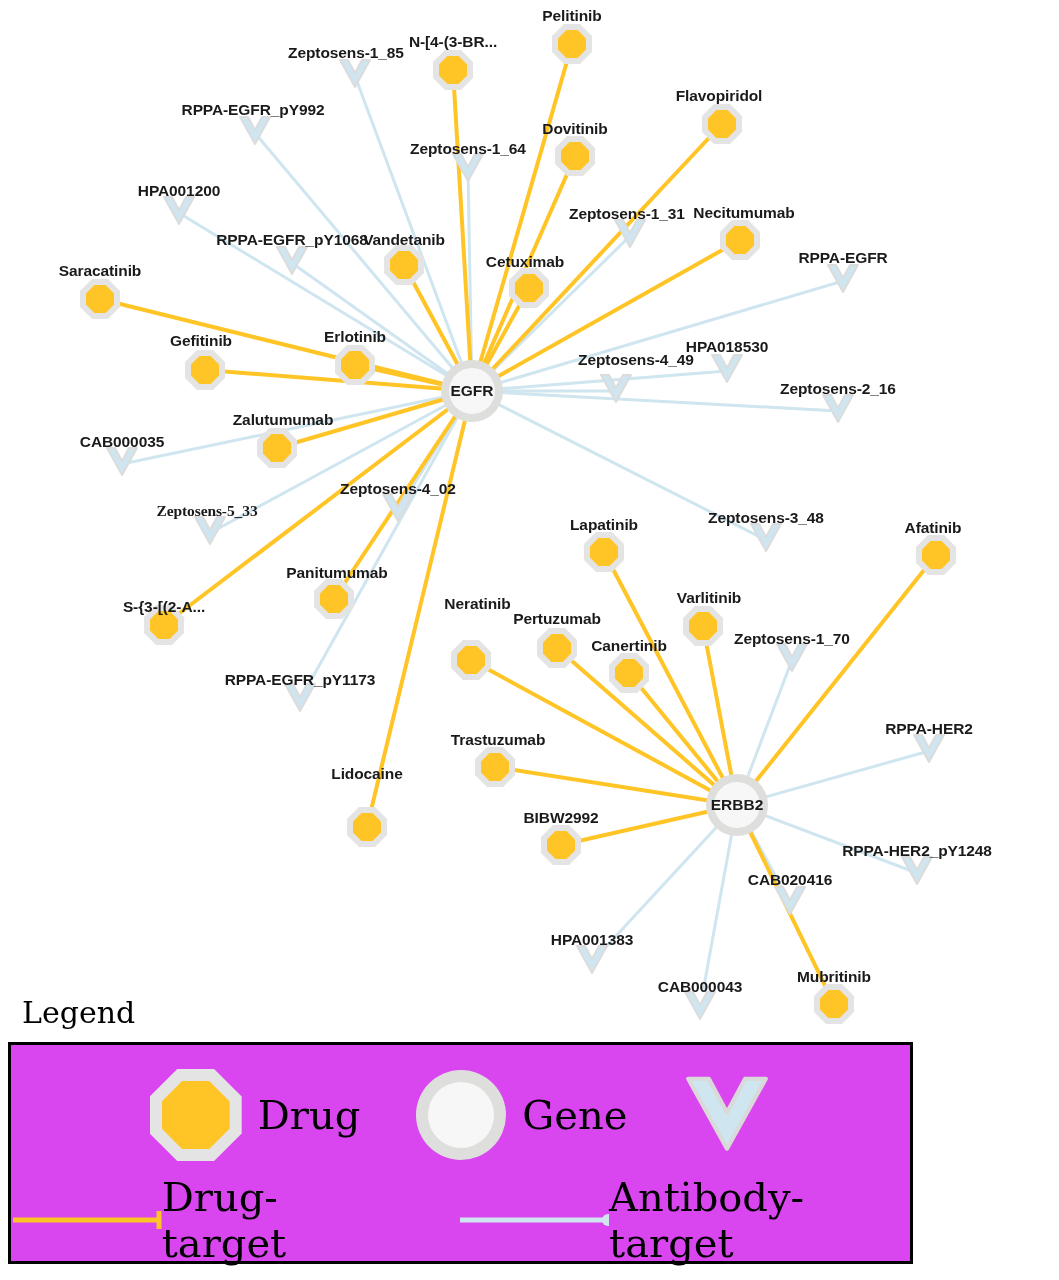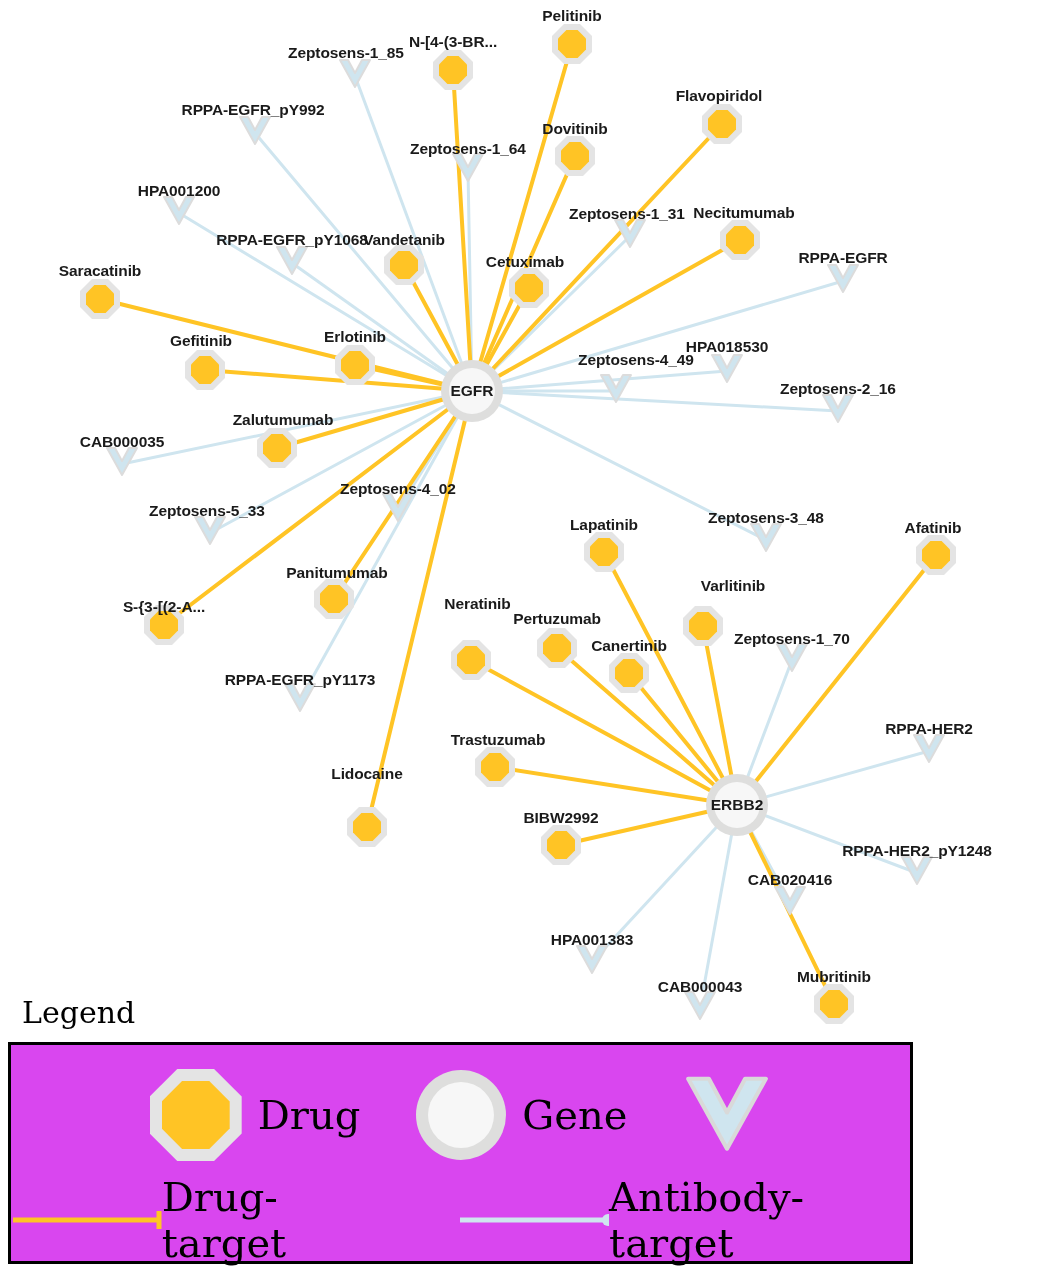--- a/index.html
+++ b/index.html
@@ -249,21 +249,21 @@
           <path d="M2 3 L17 30 L32 3 L24 3 L17 16 L10 3 Z" fill="#cfe5ef" stroke="#dcdcdc" stroke-width="2" stroke-linejoin="round"></path>
         </svg></div>
       <div class="node-label" style="left: 838px; top: 389px;">Zeptosens-2_16</div>
       <div class="node" style="left: 122px; top: 464px;"><svg class="antibody-shape" viewBox="0 0 34 34">
           <path d="M2 3 L17 30 L32 3 L24 3 L17 16 L10 3 Z" fill="#cfe5ef" stroke="#dcdcdc" stroke-width="2" stroke-linejoin="round"></path>
         </svg></div>
       <div class="node-label" style="left: 122px; top: 442px;">CAB000035</div>
       <div class="node" style="left: 210px; top: 533px;"><svg class="antibody-shape" viewBox="0 0 34 34">
           <path d="M2 3 L17 30 L32 3 L24 3 L17 16 L10 3 Z" fill="#cfe5ef" stroke="#dcdcdc" stroke-width="2" stroke-linejoin="round"></path>
         </svg></div>
-      <div class="node-label" style="left: 207px; top: 511px;">Zeptosens-5_33</div>
+      <div class="node-label" style="left: 207px; top: 511px; font-family: Liberation Serif, serif;">Zeptosens-5_33</div>
       <div class="node" style="left: 398px; top: 510px;"><svg class="antibody-shape" viewBox="0 0 34 34">
           <path d="M2 3 L17 30 L32 3 L24 3 L17 16 L10 3 Z" fill="#cfe5ef" stroke="#dcdcdc" stroke-width="2" stroke-linejoin="round"></path>
         </svg></div>
       <div class="node-label" style="left: 398px; top: 489px;">Zeptosens-4_02</div>
       <div class="node" style="left: 766px; top: 540px;"><svg class="antibody-shape" viewBox="0 0 34 34">
           <path d="M2 3 L17 30 L32 3 L24 3 L17 16 L10 3 Z" fill="#cfe5ef" stroke="#dcdcdc" stroke-width="2" stroke-linejoin="round"></path>
         </svg></div>
       <div class="node-label" style="left: 766px; top: 518px;">Zeptosens-3_48</div>
       <div class="node" style="left: 300px; top: 700px;"><svg class="antibody-shape" viewBox="0 0 34 34">
           <path d="M2 3 L17 30 L32 3 L24 3 L17 16 L10 3 Z" fill="#cfe5ef" stroke="#dcdcdc" stroke-width="2" stroke-linejoin="round"></path>
@@ -387,21 +387,21 @@
         <div class="drug-outer">
           <div class="drug-inner"></div>
         </div>
       </div>
       <div class="node-label" style="left: 604px; top: 525px;">Lapatinib</div>
       <div class="node" style="left: 703px; top: 626px;">
         <div class="drug-outer">
           <div class="drug-inner"></div>
         </div>
       </div>
-      <div class="node-label" style="left: 709px; top: 586px; margin-left: 24px;">Varlitinib</div>
+      <div class="node-label" style="left: 709px; top: 598px;">Varlitinib</div>
       <div class="node" style="left: 557px; top: 648px;">
         <div class="drug-outer">
           <div class="drug-inner"></div>
         </div>
       </div>
       <div class="node-label" style="left: 557px; top: 619px;">Pertuzumab</div>
       <div class="node" style="left: 629px; top: 673px;">
         <div class="drug-outer">
           <div class="drug-inner"></div>
         </div>

